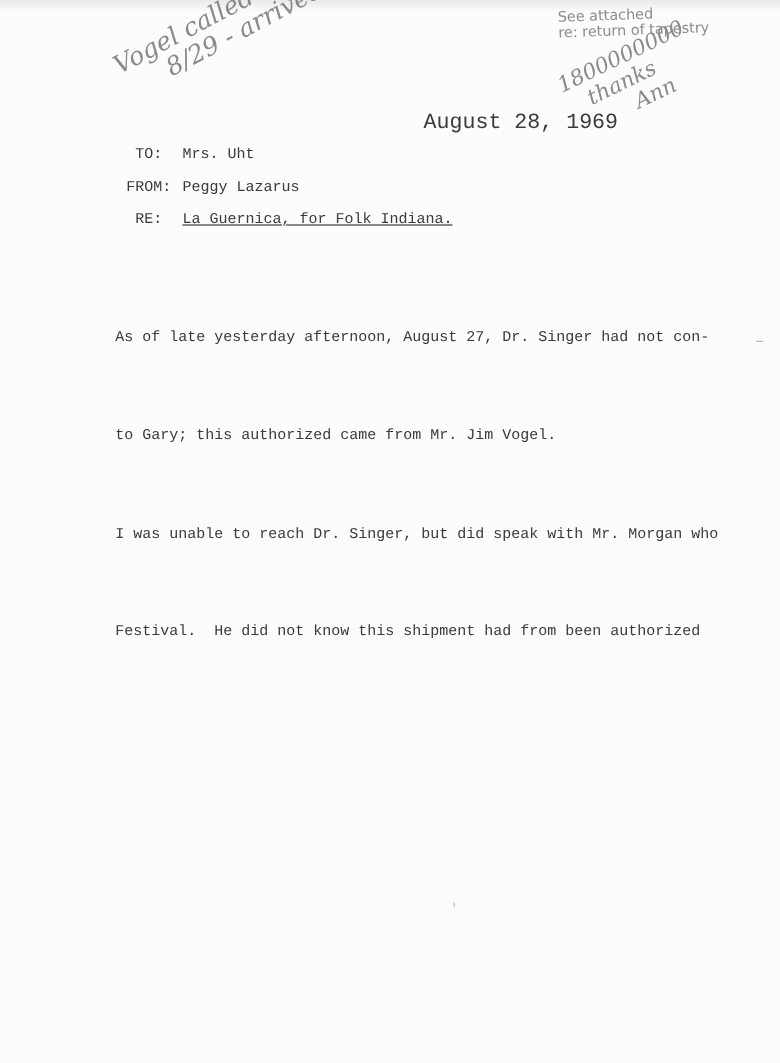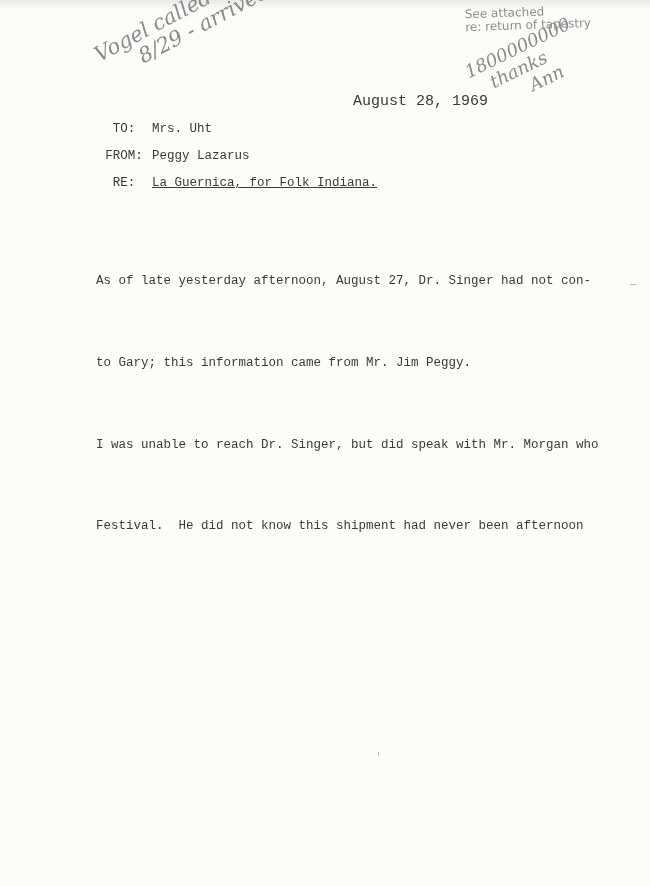--- a/index.html
+++ b/index.html
@@ -25,21 +25,21 @@
     .hw-note-tr { left: 465px; top: 6px; font-size: 12px; line-height: 13px; font-style: normal;
       font-family: "DejaVu Sans", sans-serif; color: #8c8c8c; transform: rotate(-2deg); }
     .hw-note-tr .l2 { display: block; }
     .hw-vogel { left: 112px; top: 40px; font-size: 21px; transform: rotate(-28deg); transform-origin: left bottom; }
     .hw-vogel .l2 { display: block; margin-left: 38px; margin-top: -2px; }
     .hw-thanks { left: 488px; top: 58px; font-size: 18px; transform: rotate(-26deg); transform-origin: left bottom; line-height: 20px; }
     .hw-thanks span { display: block; }
     .hw-thanks .t2 { margin-left: 18px; }
     .hw-thanks .t3 { margin-left: 52px; }
 
-    .date { position: absolute; left: 353px; top: 93px; font-size: 15px; }
+    .date { position: absolute; left: 353px; top: 93px; font-size: 18px; }
     .hdr { position: absolute; left: 96px; font-size: 12.5px; }
     .hdr .lbl { display: inline-block; width: 56px; text-align: center; }
     .hdr .re-val { text-decoration: underline; }
     .body-text {
       position: absolute; left: 96px; top: 214px; width: 520px;
       font-size: 12.5px; line-height: 27.2px; white-space: pre;
     }
     .mark { position: absolute; left: 630px; top: 284px; width: 6px; height: 1px; background: #bbb; }
     .speck { position: absolute; left: 378px; top: 752px; width: 1px; height: 4px; background: #bbb; }
   </style>
@@ -72,23 +72,23 @@
   </div>
   <div class="hdr" style="top:149px">
     <span class="lbl">FROM:</span><span>Peggy Lazarus</span>
   </div>
   <div class="hdr" style="top:176px">
     <span class="lbl">RE:</span><span class="re-val">La Guernica, for Folk Indiana.</span>
   </div>
 
   <div class="body-text">
     <div>As of late yesterday afternoon, August 27, Dr. Singer had not con-</div>
-    <div>to Gary; this information came from Mr. Jim Peggy.</div>
+    <div>to Gary; this authorized came from Mr. Jim Vogel.</div>
     <div>I was unable to reach Dr. Singer, but did speak with Mr. Morgan who</div>
-    <div>Festival.  He did not know this shipment had never been afternoon</div>
+    <div>Festival.  He did not know this shipment had from been authorized</div>
     
     
     
     
     
     
     
     
     
     

